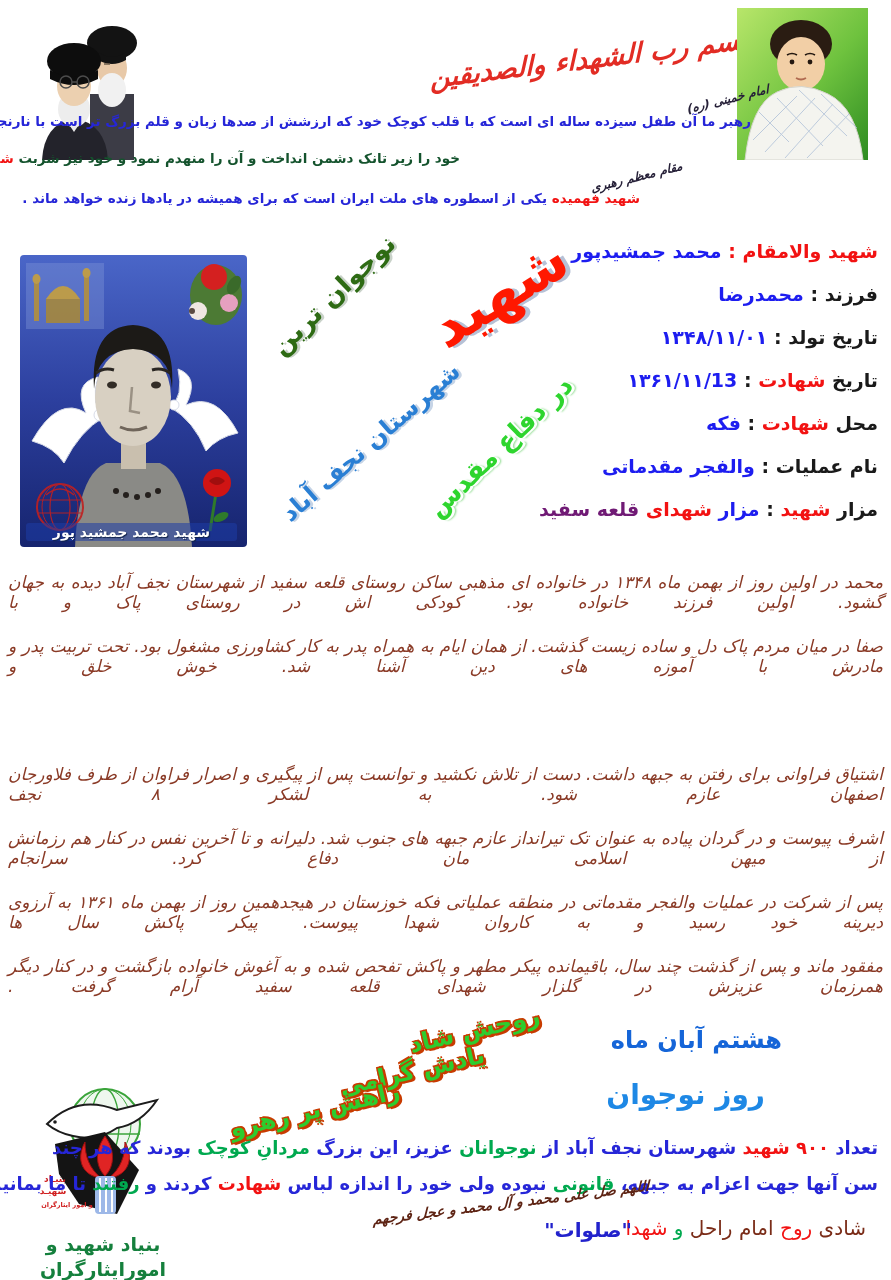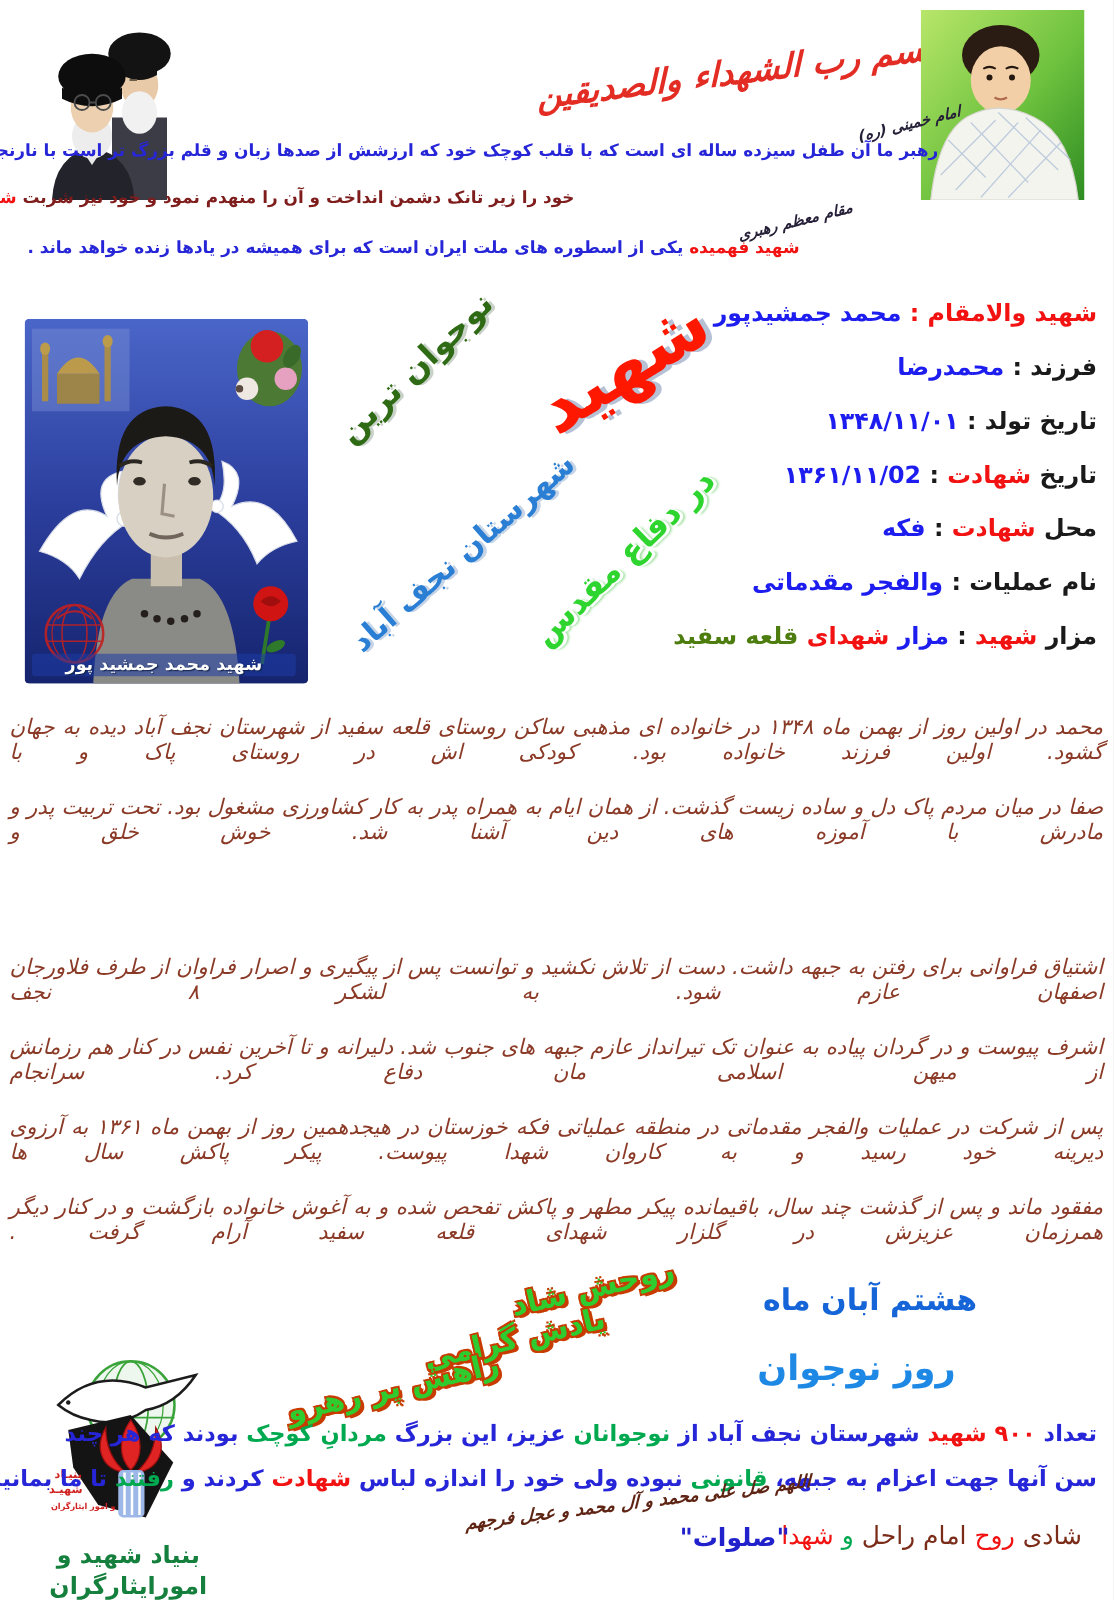--- a/index.html
+++ b/index.html
@@ -127,21 +127,21 @@
           <path d="M22,104 L52,134"></path>
           <path d="M40,90 L86,138"></path>
         <path d="M62,82 L110,128"></path>
           <path d="M84,86 L120,120"></path>
       </g>
     </g>
   </svg>
 
   <div id="q1l1" class="abs quote">رهبر ما آن طفل سیزده ساله ای است که با قلب کوچک خود که ارزشش از صدها زبان و قلم بزرگ تر است با نارنجک ،</div>
   <div id="attr1" class="abs attrib">امام خمینی (ره)</div>
-  <div id="q1l2" class="abs quote"><span style="color: #7f1d1d;">خود را زیر تانک دشمن انداخت و آن را منهدم نمود و خود نیز شربت </span><span style="color: rgb(242, 18, 18);">شهادت</span></div>
+  <div id="q1l2" class="abs quote"><span style="color: #14532d;">خود را زیر تانک دشمن انداخت و آن را منهدم نمود و خود نیز شربت </span><span style="color: rgb(242, 18, 18);">شهادت</span></div>
   <div id="attr2" class="abs attrib">مقام معظم رهبری</div>
   <div id="photo" class="abs">
     <svg width="227" height="292" viewBox="0 0 227 292">
       <defs>
         <linearGradient id="blu" x1="0" y1="0" x2="0" y2="1">
           <stop offset="0" stop-color="#4a66c8"></stop>
             <stop offset=".5" stop-color="#2c3f9e"></stop>
           <stop offset="1" stop-color="#16246e"></stop>
         </linearGradient>
       </defs>
@@ -220,24 +220,24 @@
   <div id="q2" class="abs quote"><span style="color: rgb(242, 18, 18);">شهید فهمیده</span><span style="color: rgb(38, 38, 216);"> یکی از اسطوره های ملت ایران است که برای همیشه در یادها زنده خواهد ماند .</span></div>
 
   <div id="st-nojavan" class="abs stamp">نوجوان ترین</div>
   <div id="st-shahid" class="abs stamp">شهید</div>
   <div id="st-shahrestan" class="abs stamp">شهرستان نجف آباد</div>
   <div id="st-defa" class="abs stamp">در دفاع مقدس</div>
 
   <div id="ir0" class="abs irow"><span style="color: rgb(242, 18, 18);">شهید والامقام : </span><span style="color: rgb(29, 29, 240);">محمد جمشیدپور</span></div>
   <div id="ir1" class="abs irow"><span style="color: rgb(26, 26, 26);">فرزند : </span><span style="color: rgb(29, 29, 240);">محمدرضا</span></div>
   <div id="ir2" class="abs irow"><span style="color: rgb(26, 26, 26);">تاریخ تولد : </span><span style="color: rgb(29, 29, 240);">۱۳۴۸/۱۱/۰۱</span></div>
-  <div id="ir3" class="abs irow"><span style="color: rgb(26, 26, 26);">تاریخ </span><span style="color: rgb(242, 18, 18);">شهادت</span><span style="color: rgb(26, 26, 26);"> : </span><span style="color: rgb(29, 29, 240);">۱۳۶۱/۱۱/02</span></div>
+  <div id="ir3" class="abs irow"><span style="color: rgb(26, 26, 26);">تاریخ </span><span style="color: rgb(242, 18, 18);">شهادت</span><span style="color: rgb(26, 26, 26);"> : </span><span style="color: rgb(29, 29, 240);">۱۳۶۱/۱۱/13</span></div>
   <div id="ir4" class="abs irow"><span style="color: rgb(26, 26, 26); margin-top: 36px;">محل </span><span style="color: rgb(242, 18, 18);">شهادت</span><span style="color: rgb(26, 26, 26);"> : </span><span style="color: rgb(29, 29, 240);">فکه</span></div>
   <div id="ir5" class="abs irow"><span style="color: rgb(26, 26, 26);">نام عملیات : </span><span style="color: rgb(29, 29, 240);">والفجر مقدماتی</span></div>
-  <div id="ir6" class="abs irow"><span style="color: rgb(26, 26, 26);">مزار </span><span style="color: rgb(242, 18, 18);">شهید</span><span style="color: rgb(26, 26, 26);"> : </span><span style="color: rgb(29, 29, 240);">مزار </span><span style="color: rgb(242, 18, 18);">شهدای</span><span style="color: #4d7c0f;"> قلعه سفید</span></div>
+  <div id="ir6" class="abs irow"><span style="color: rgb(26, 26, 26);">مزار </span><span style="color: rgb(242, 18, 18);">شهید</span><span style="color: rgb(26, 26, 26);"> : </span><span style="color: rgb(29, 29, 240);">مزار </span><span style="color: rgb(242, 18, 18);">شهدای</span><span style="color: #701a75;"> قلعه سفید</span></div>
 
   <div id="bl0" class="abs bline">محمد در اولین روز از بهمن ماه ۱۳۴۸ در خانواده ای مذهبی ساکن روستای قلعه سفید از شهرستان نجف آباد دیده به جهان گشود. اولین فرزند خانواده بود. کودکی اش در روستای پاک و با</div>
   <div id="bl1" class="abs bline">صفا در میان مردم پاک دل و ساده زیست گذشت. از همان ایام به همراه پدر به کار کشاورزی مشغول بود. تحت تربیت پدر و مادرش با آموزه های دین آشنا شد. خوش خلق و</div>
   <div id="bl3" class="abs bline">اشتیاق فراوانی برای رفتن به جبهه داشت. دست از تلاش نکشید و توانست پس از پیگیری و اصرار فراوان از طرف فلاورجان اصفهان عازم شود. به لشکر ۸ نجف</div>
   <div id="bl4" class="abs bline">اشرف پیوست و در گردان پیاده به عنوان تک تیرانداز عازم جبهه های جنوب شد. دلیرانه و تا آخرین نفس در کنار هم رزمانش از میهن اسلامی مان دفاع کرد. سرانجام</div>
   <div id="bl5" class="abs bline">پس از شرکت در عملیات والفجر مقدماتی در منطقه عملیاتی فکه خوزستان در هیجدهمین روز از بهمن ماه ۱۳۶۱ به آرزوی دیرینه خود رسید و به کاروان شهدا پیوست. پیکر پاکش سال ها</div>
   <div id="bl6" class="abs bline">مفقود ماند و پس از گذشت چند سال، باقیمانده پیکر مطهر و پاکش تفحص شده و به آغوش خانواده بازگشت و در کنار دیگر همرزمان عزیزش در گلزار شهدای قلعه سفید آرام گرفت .</div>
 
   <div id="stair0" class="abs stair">روحش شاد</div>
   <div id="stair1" class="abs stair">یادش گرامی</div>

